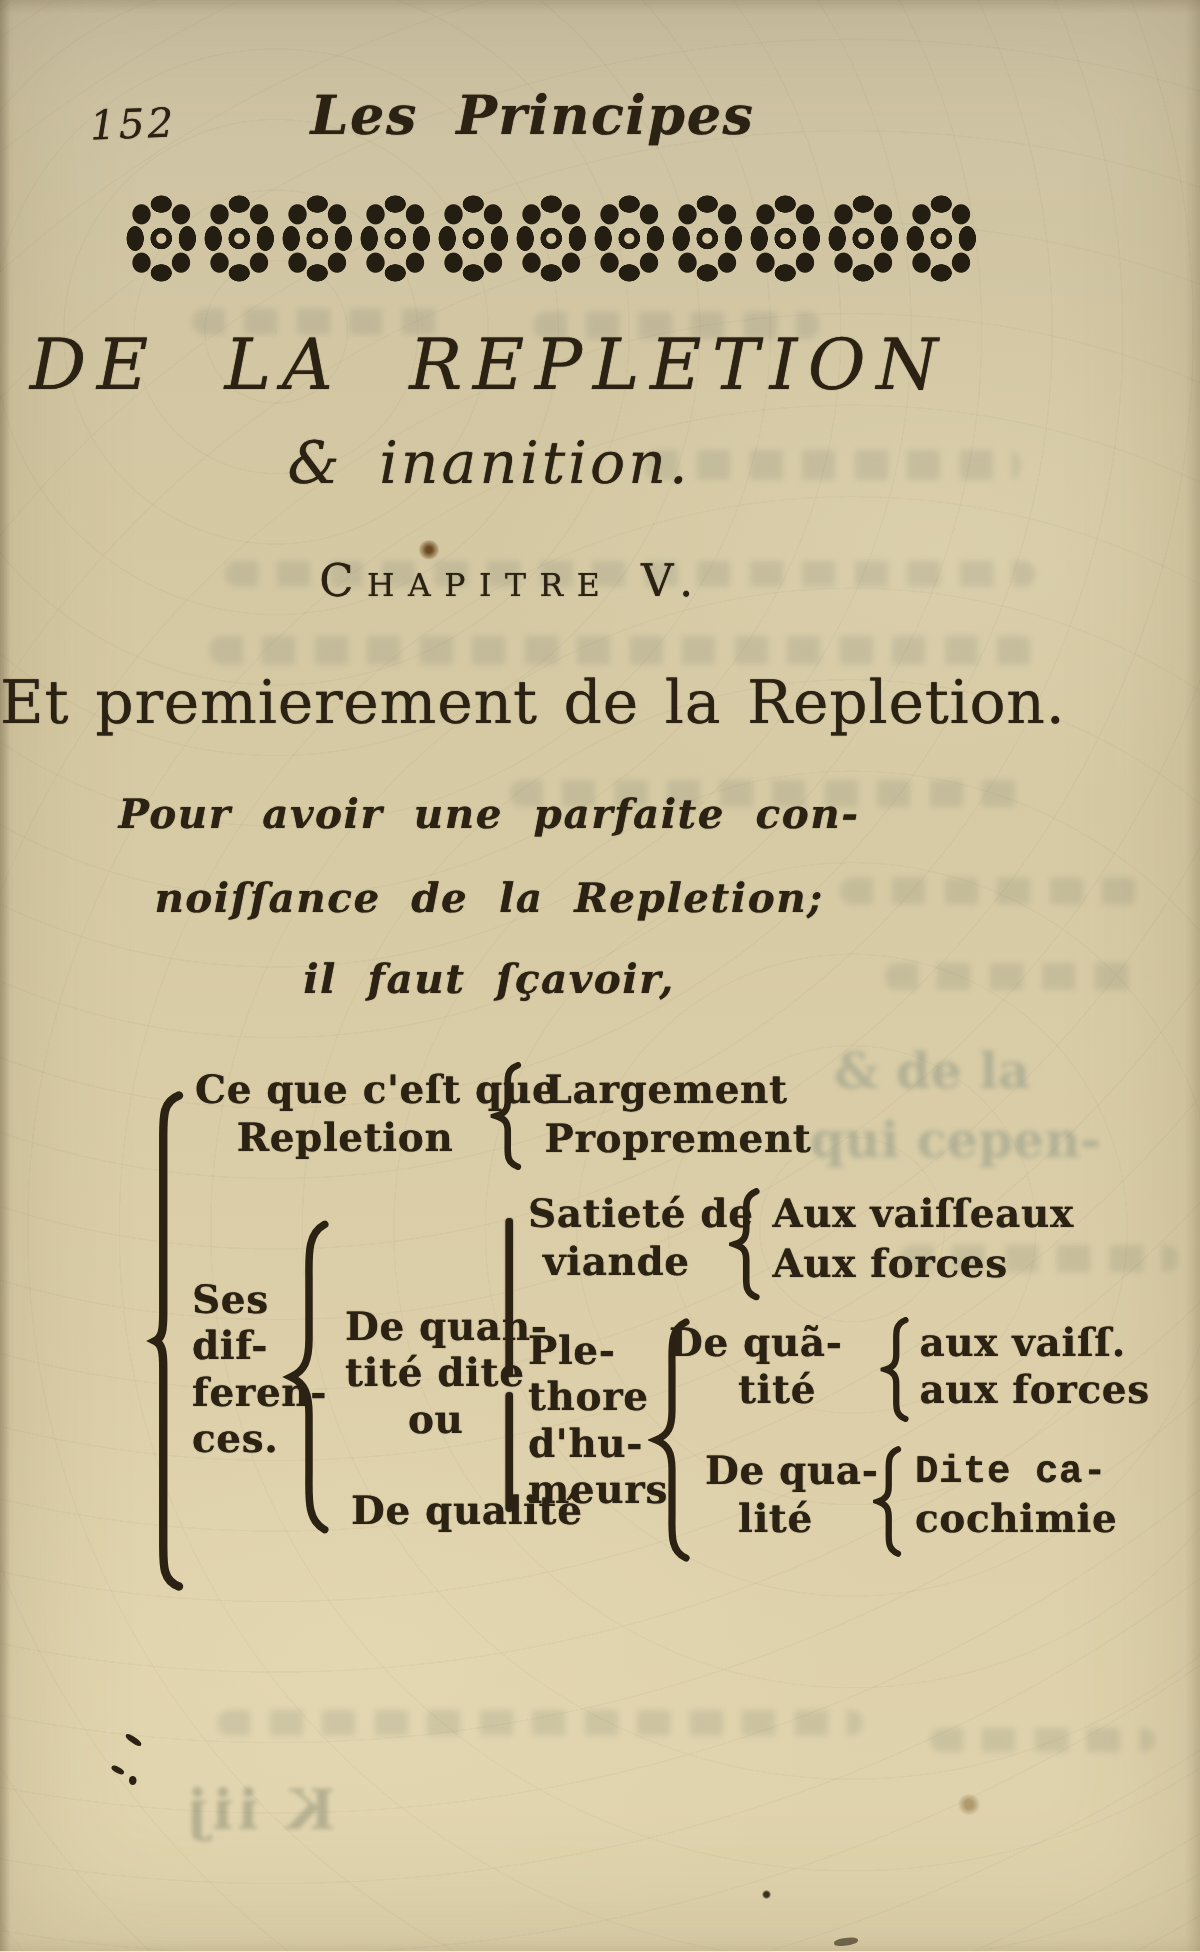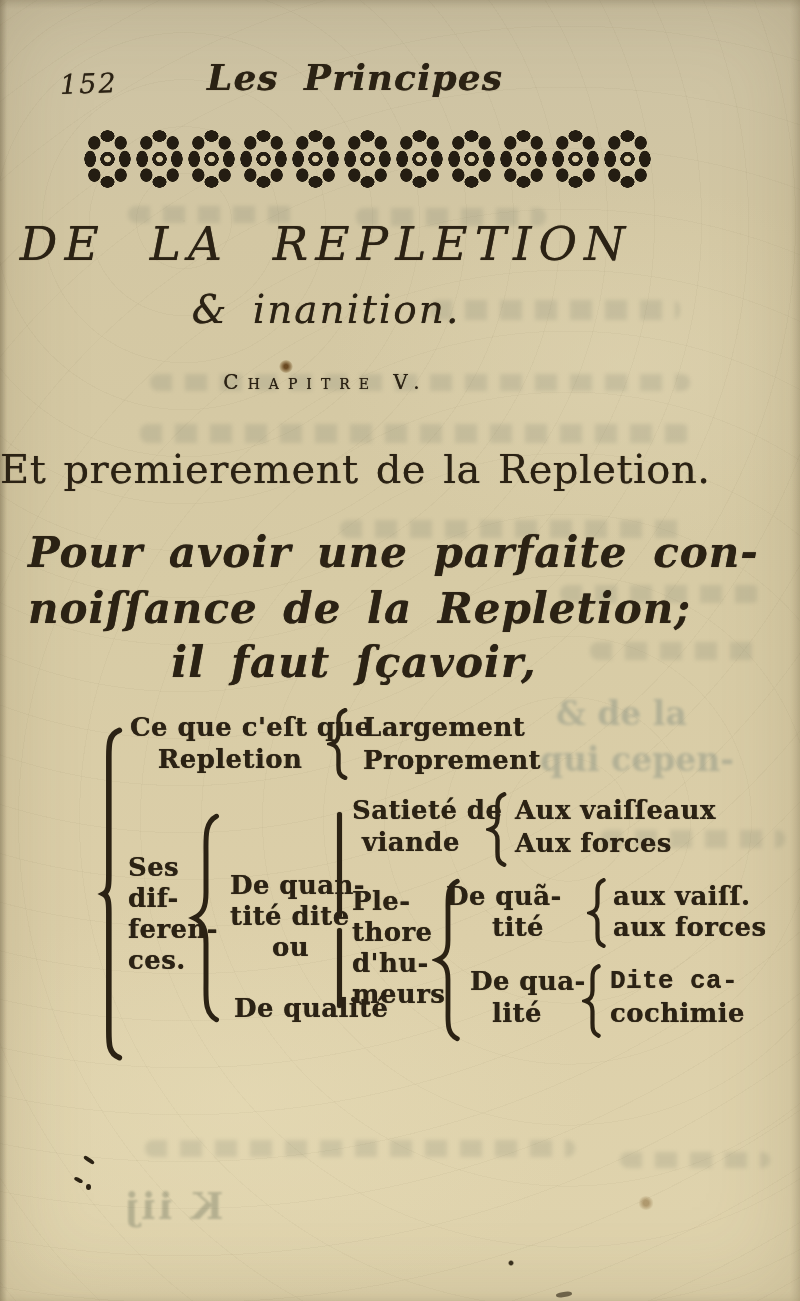--- a/index.html
+++ b/index.html
@@ -35,23 +35,23 @@
       radial-gradient(ellipse 9px 13px at 13% 50%, #241d12 62%, rgba(0,0,0,0) 66%),
       radial-gradient(ellipse 9px 13px at 87% 50%, #241d12 62%, rgba(0,0,0,0) 66%),
       radial-gradient(ellipse 10px 11px at 22% 24%, #241d12 58%, rgba(0,0,0,0) 64%),
       radial-gradient(ellipse 10px 11px at 78% 24%, #241d12 58%, rgba(0,0,0,0) 64%),
       radial-gradient(ellipse 10px 11px at 22% 76%, #241d12 58%, rgba(0,0,0,0) 64%),
       radial-gradient(ellipse 10px 11px at 78% 76%, #241d12 58%, rgba(0,0,0,0) 64%),
       radial-gradient(circle 8px at 50% 50%, #d6c9a3 38%, #241d12 46% 88%, rgba(0,0,0,0) 92%);
   }
   .title1{top:216px; font-size:47px; font-style:italic; letter-spacing:7px; word-spacing:22px;}
   .title2{top:287px; font-size:39px; font-style:italic; letter-spacing:2px; word-spacing:10px;}
-  .chapter{top:370px; font-size:20px; font-variant:small-caps; letter-spacing:9px;}
+  .chapter{top:370px; font-size:30px; font-variant:small-caps; letter-spacing:9px;padding-left:16px;}
   .section{top:446px; font-size:40px; letter-spacing:.5px; word-spacing:4px;}
-  .lede{font-size:42px; font-style:italic; font-weight:600; letter-spacing:1px; word-spacing:10px;margin-left:28px;}
+  .lede{font-size:27px; font-style:italic; font-weight:600; letter-spacing:1px; word-spacing:10px;}
   .dg{font-size:26px; font-weight:700; letter-spacing:.4px;}
   .dgc{text-align:center;}
   .brace{position:absolute;}
   .rule{position:absolute; width:5px; background:#2b2214; border-radius:3px; box-shadow:0 0 1px rgba(43,34,20,.8);}
   .ghost-blob{
     position:absolute; border-radius:8px; filter:blur(2.3px); opacity:.28; pointer-events:none;
     background:repeating-linear-gradient(90deg, rgba(106,114,98,.6) 0 22px, rgba(106,114,98,0) 22px 35px);
   }
   .ghost-text{position:absolute; color:#7e8a7e; filter:blur(1.6px); opacity:.42; font-weight:600; white-space:nowrap;}
   .ghost-sig{position:absolute; left:122px; top:1184px; font-size:37px; font-weight:700; color:#5c6552; opacity:.32; filter:blur(1.3px); transform:scaleX(-1); letter-spacing:3px;}

